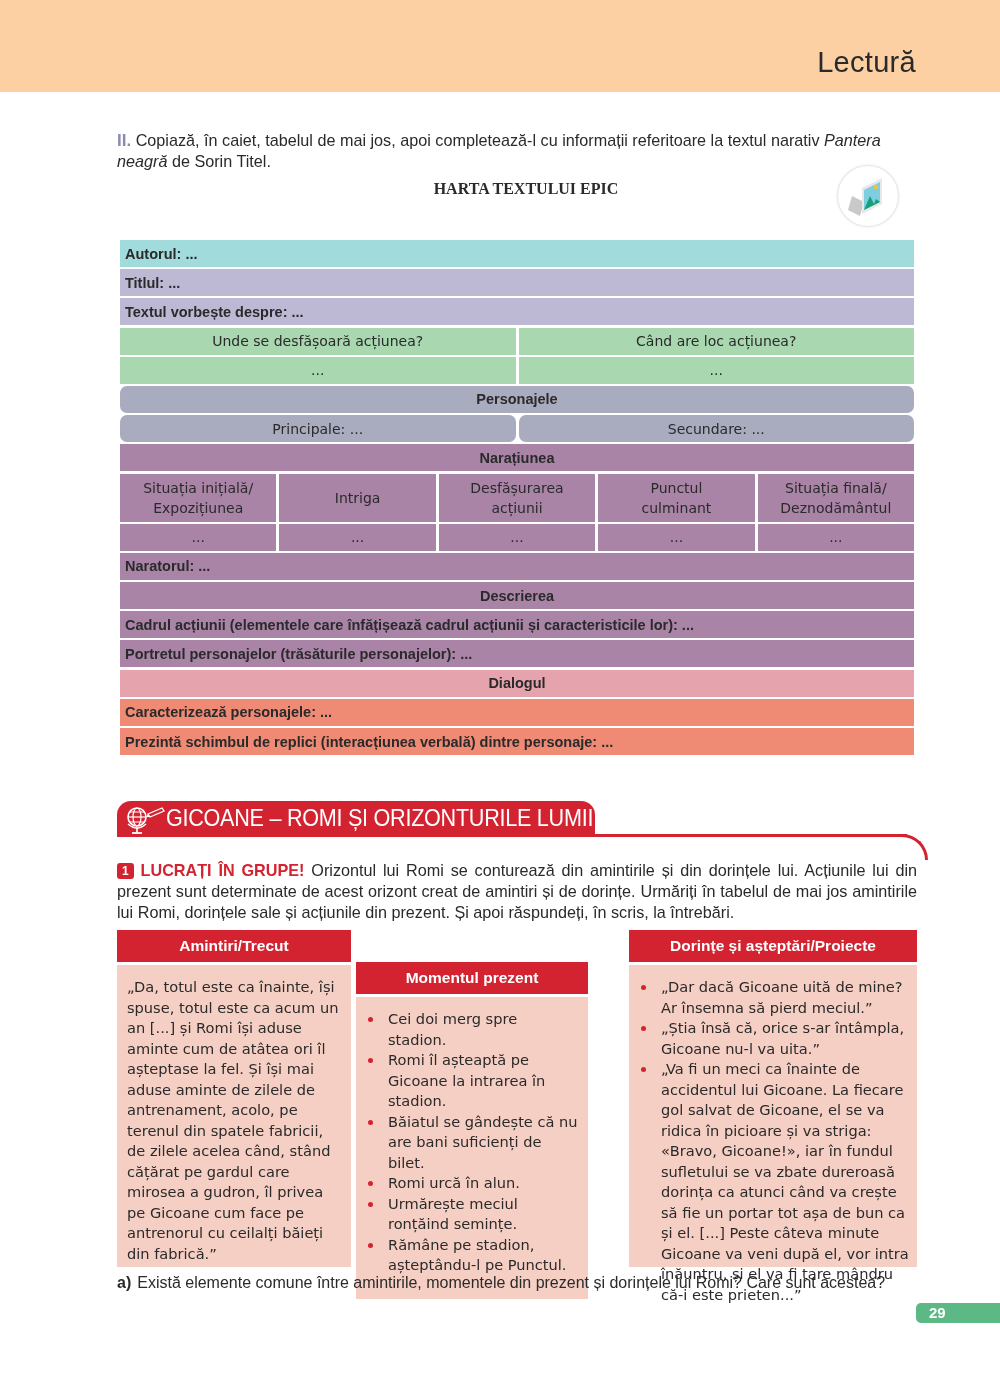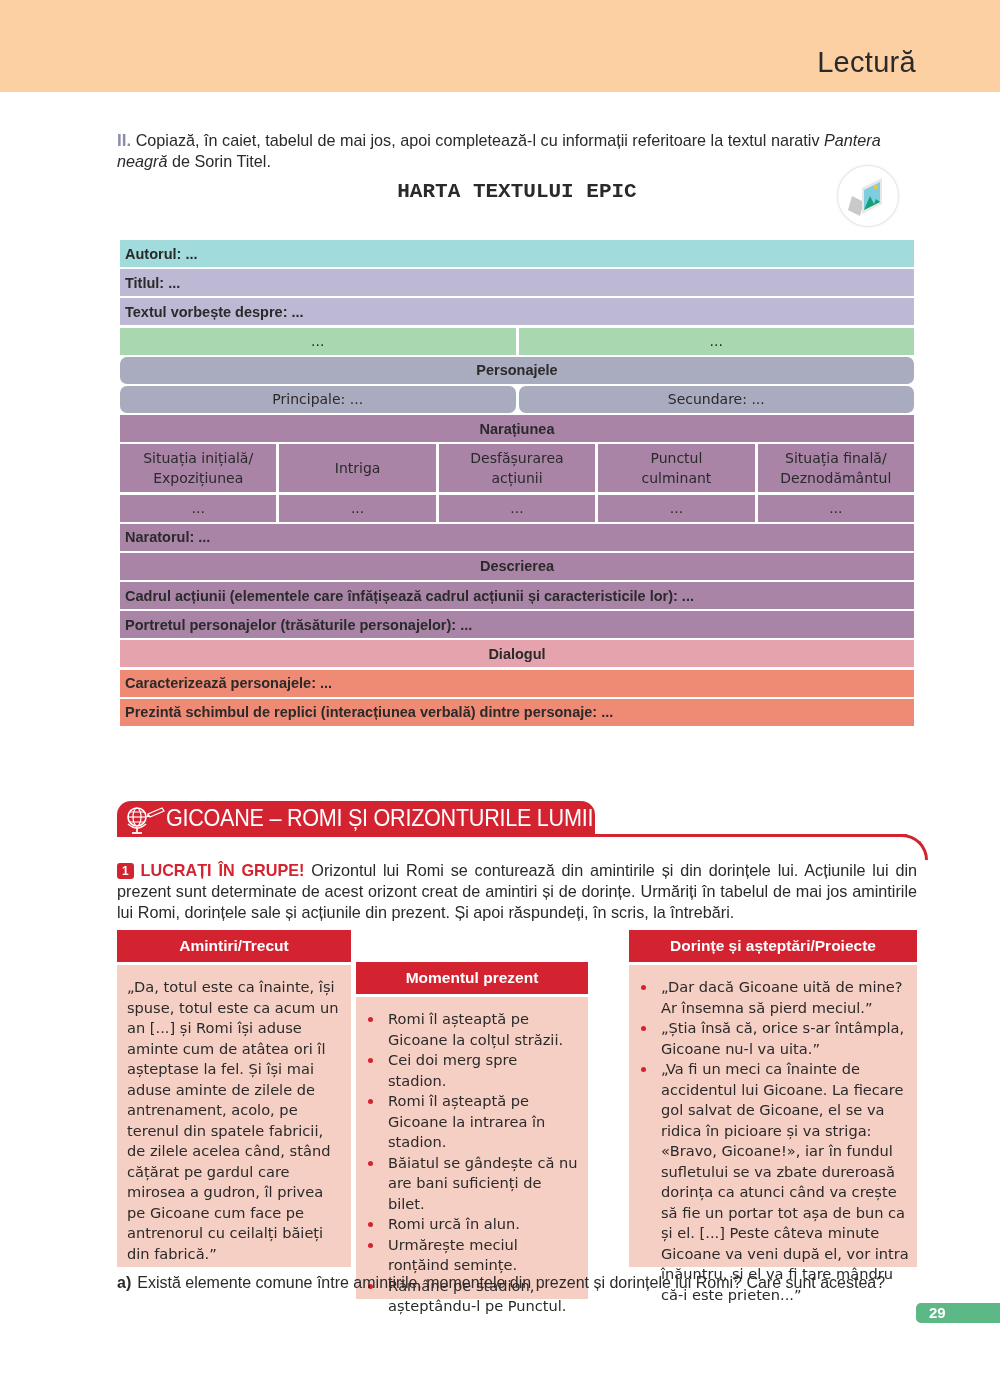--- a/index.html
+++ b/index.html
@@ -6,21 +6,21 @@
   html, body { width: 1000px; height: 1373px; background: #ffffff; overflow: hidden; }
   body { font-family: "DejaVu Sans", sans-serif; color: #2b2b2b; position: relative; }
 
   .top-band { position: absolute; left: 0; top: 0; width: 1000px; height: 92px; background: #fcd0a2; }
   .section-title { position: absolute; right: 84px; top: 46px; font-family: "Liberation Sans", sans-serif; font-size: 29px; color: #2a2a2a; letter-spacing: 0.3px; }
 
   .intro { position: absolute; left: 117px; top: 130px; width: 800px; font-family: "Liberation Sans", sans-serif; font-size: 16.2px; line-height: 21px; color: #2a2a2a; }
   .intro .roman { color: #8b8bb0; font-weight: bold; font-size: 17px; }
   .intro i { font-style: italic; }
 
-  .map-title { position: absolute; left: 117px; width: 800px; top: 180px; text-align: center; font-family: Liberation Mono, monospace; font-weight: bold; font-size: 21px; color: #2a2a2a; }
+  .map-title { position: absolute; left: 126px; width: 800px; top: 180px; text-align: center; font-family: Liberation Serif, serif; font-weight: bold; font-size: 16px; color: #2a2a2a; }
 
   .img-badge { position: absolute; left: 838px; top: 166px; width: 60px; height: 60px; border-radius: 50%; background: #ffffff; box-shadow: 0 0 3px rgba(0,0,0,0.25); z-index: 3; }
   .img-badge svg { position: absolute; left: 0; top: 0; }
 
   .map { position: absolute; left: 120px; top: 212px; width: 794px; margin-top: 28px; }
   .mrow { display: flex; gap: 3px; height: 27px; margin-bottom: 2.2px; }
   .mcell { flex: 1; display: flex; align-items: center; font-size: 14.5px; color: #2a2a2a; }
   .mcell.left { padding-left: 5px; font-family: "Liberation Sans", sans-serif; font-weight: bold; }
   .mcell.center { justify-content: center; text-align: center; }
   .mcell.head { font-family: "Liberation Sans", sans-serif; font-weight: bold; }
@@ -89,20 +89,24 @@
       <div class="mcell left c-teal">Autorul: ...</div>
     </div>
   <div class="mrow">
       <div class="mcell left c-lav">Titlul: ...</div>
     </div>
   <div class="mrow">
       <div class="mcell left c-lav">Textul vorbește despre: ...</div>
     </div>
 
   <div class="mrow">
+    <div class="mcell center sub c-green">Unde se desfășoară acțiunea?</div>
+    <div class="mcell center sub c-green">Când are loc acțiunea?</div>
+  </div>
+  <div class="mrow">
     <div class="mcell center sub c-green">...</div>
     <div class="mcell center sub c-green">...</div>
   </div>
 
   <div class="mrow">
       <div class="mcell center head c-grey">Personajele</div>
     </div>
   <div class="mrow">
     <div class="mcell center sub c-grey">Principale: ...</div>
     <div class="mcell center sub c-grey">Secundare: ...</div>
@@ -186,21 +190,20 @@
 
 <div class="rtable">
   <div class="rcol c1">
     <div class="rhead">Amintiri/Trecut</div>
     <div class="rbody">„Da, totul este ca înainte, își spuse, totul este ca acum un an [...] și Romi își aduse aminte cum de atâtea ori îl așteptase la fel. Și își mai aduse aminte de zilele de antrenament, acolo, pe terenul din spatele fabricii, de zilele acelea când, stând cățărat pe gardul care mirosea a gudron, îl privea pe Gicoane cum face pe antrenorul cu ceilalți băieți din fabrică.”</div>
   </div>
   <div class="rcol c2">
     <div class="rhead">Momentul prezent</div>
     <div class="rbody">
       <ul>
-        <li><span class="dot"></span><span>Romi îl așteaptă pe Gicoane la colțul străzii.</span></li>
         <li><span class="dot"></span><span>Cei doi merg spre stadion.</span></li>
         <li><span class="dot"></span><span>Romi îl așteaptă pe Gicoane la intrarea în stadion.</span></li>
         <li><span class="dot"></span><span>Băiatul se gândește că nu are bani suficienți de bilet.</span></li>
         <li><span class="dot"></span><span>Romi urcă în alun.</span></li>
         <li><span class="dot"></span><span>Urmărește meciul ronțăind semințe.</span></li>
         <li><span class="dot"></span><span>Rămâne pe stadion, așteptându-l pe Punctul.</span></li>
       </ul>
     </div>
   </div>
   <div class="rcol c3">

